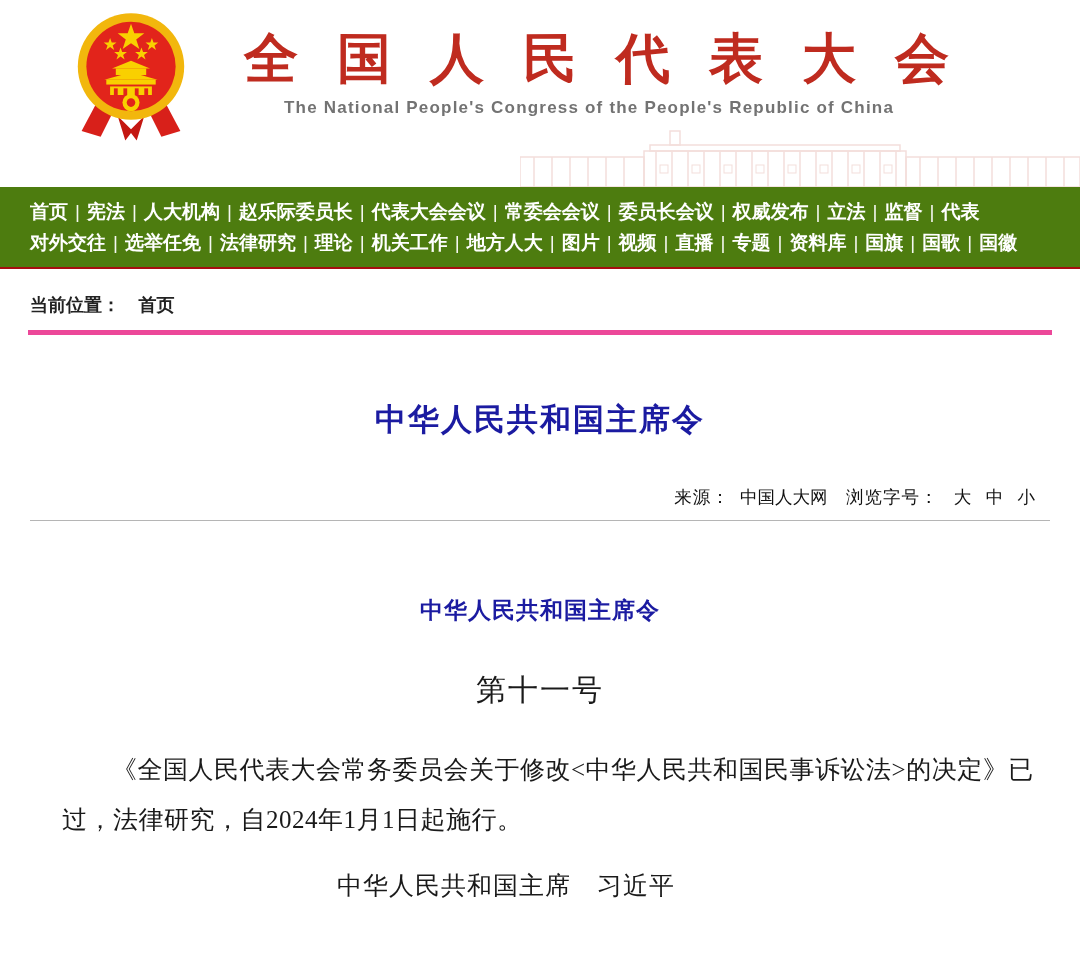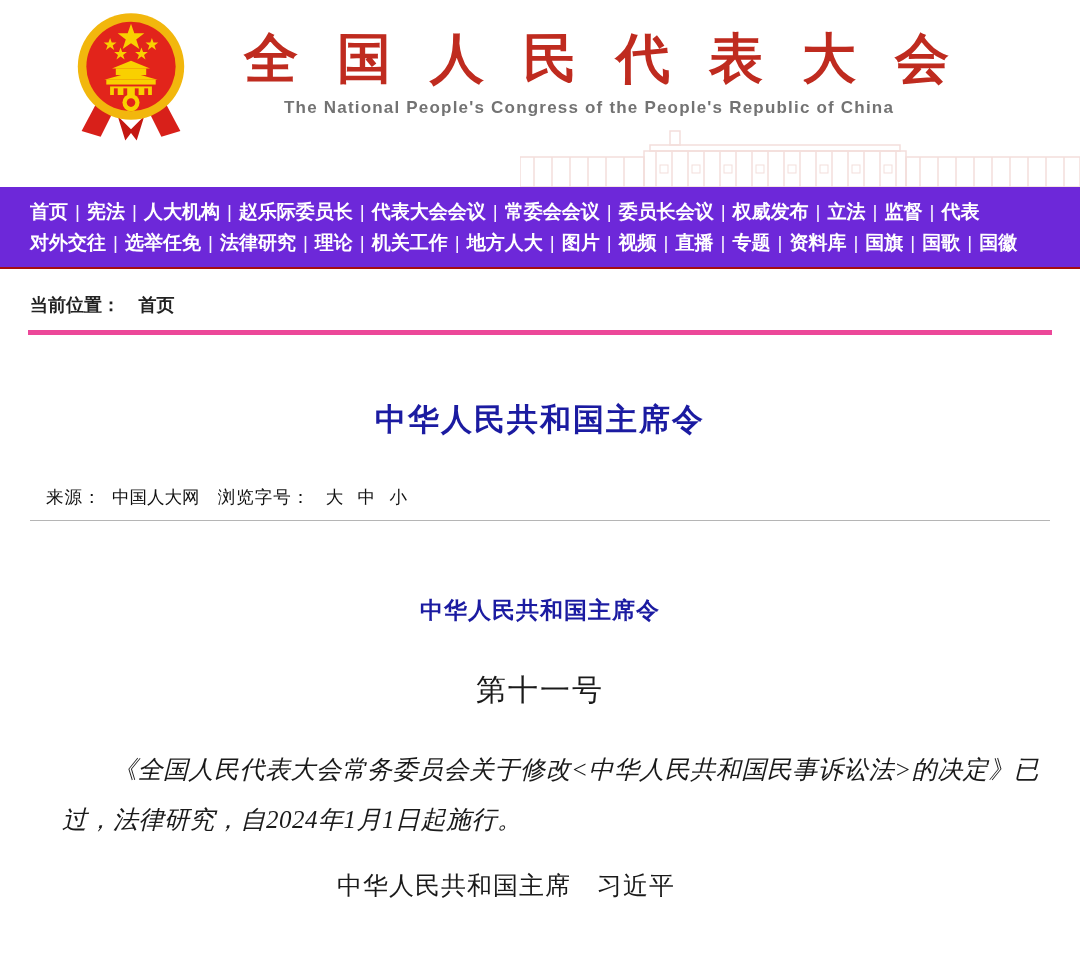--- a/index.html
+++ b/index.html
@@ -15,21 +15,21 @@
   .site-title{
     font-family:"Liberation Sans", sans-serif;font-weight:bold;
     font-size:54px;line-height:60px;color:#bf2b1f;letter-spacing:39px;margin:0;
   }
   .site-subtitle{
     font-family:"Liberation Sans", sans-serif;font-weight:bold;
     font-size:17px;color:#737373;letter-spacing:1.2px;margin:10px 0 0 40px;
   }
   
   .nav{
-    background:#6d28d9;border-bottom:2px solid #a50d10;
+    background:#4d7c0f;border-bottom:2px solid #a50d10;
     padding:9px 0 9px 30px;
     font-family:"Liberation Sans", sans-serif;font-weight:bold;
     font-size:19px;color:#ffffff;
   }
   .nav-row{line-height:31px;white-space:nowrap;}
   .nav-item{cursor:pointer;}
   .nav-row .nav-item + .nav-item::before{
     content:"|";font-weight:normal;margin:0 7px;color:#ffffff;opacity:.95;
   }
   
@@ -37,33 +37,33 @@
   .breadcrumb{font-size:18px;font-weight:bold;color:#222;}
   .breadcrumb .crumb-link{margin-left:14px;cursor:pointer;font-weight:bold;}
   
   .page-title{
     text-align:center;margin:64px 0 0 0;
     font-size:31px;font-weight:bold;color:#1b1ba1;letter-spacing:2px;
   }
   .meta-row{
     display:flex;justify-content:space-between;align-items:flex-end;
     margin:44px 30px 0 30px;padding:0 10px 11px 16px;border-bottom:1px solid #b5b5b5;
-    font-size:17.5px;color:#111;
+    font-size:17.5px;color:#111;flex-direction:column;
   }
   .meta-left span{margin-right:6px;}
   .meta-left .fs-opt{margin:0 5px;cursor:pointer;}
   .meta-left .src-label{letter-spacing:1px;}
   
   .doc-title{
     text-align:center;margin:74px 0 0 0;
     font-size:23px;font-weight:bold;color:#1b1ba1;letter-spacing:1px;
   }
   .doc-number{text-align:center;margin:44px 0 0 0;font-size:30px;letter-spacing:2px;}
   .doc-paragraph{margin:34px 60px 0 62px;font-size:25px;line-height:50px;letter-spacing:.5px;}
-  .doc-line{white-space:nowrap;font-style:italic;}
+  .doc-line{white-space:nowrap;}
   .doc-line.indent{text-indent:2em;}
   .doc-signature{text-align:center;margin:24px 68px 0 0;font-size:25px;letter-spacing:1px;}
 </style>
 </head>
 <body>
 
 <div class="header">
 
   <svg class="hall-watermark" viewBox="0 0 560 82" fill="none" stroke="#eac3be" stroke-width="1.5">
     <rect x="150" y="26" width="10" height="14"></rect>

